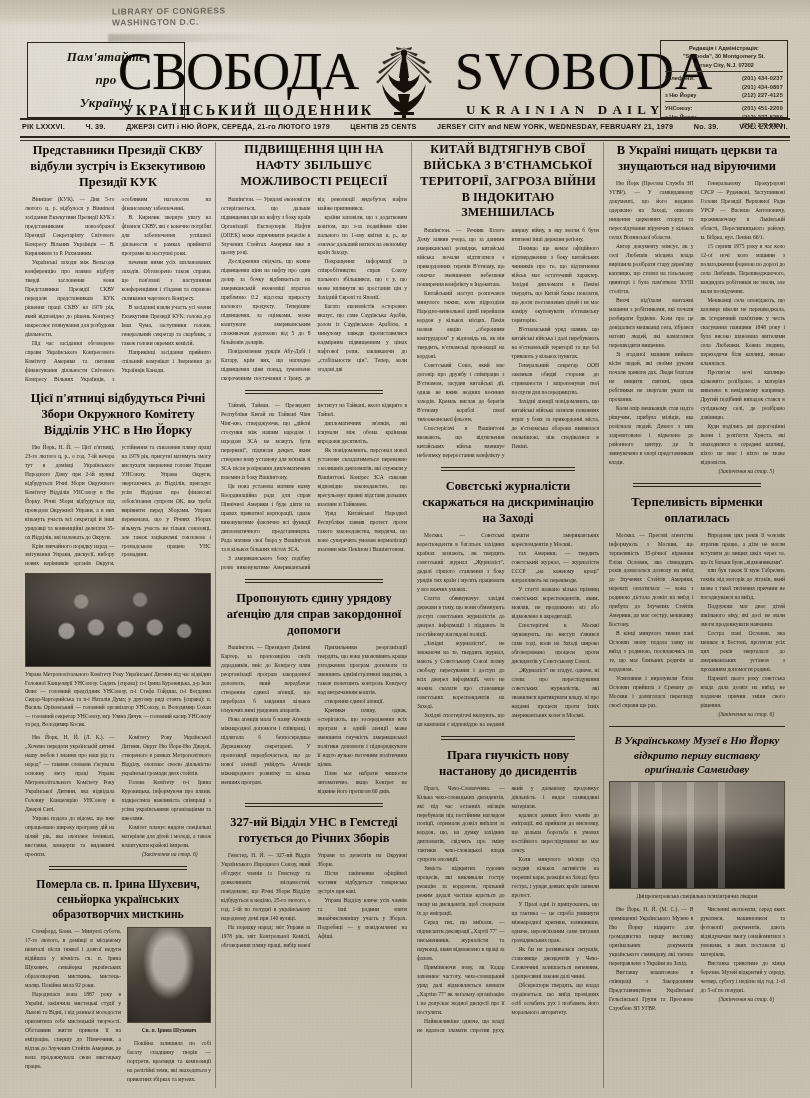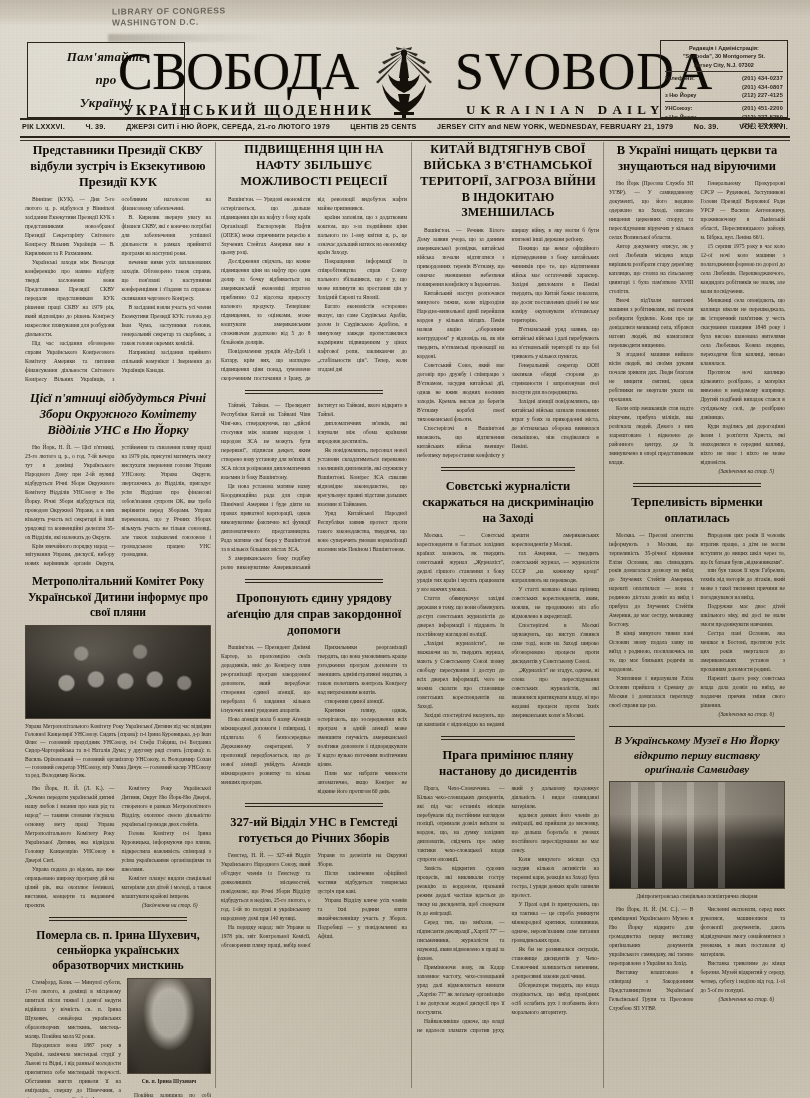--- a/index.html
+++ b/index.html
@@ -285,27 +285,26 @@
       <div class="body2">
         <p>Вінніпег (КУК). — Дня 5-го лютого ц. р. відбулося у Вінніпезі засідання Екзекутиви Президії КУК з представниками новообраної Президії Секретаріяту Світового Конґресу Вільних Українців — В. Кириликом та Р. Рахманним.</p>
         <p>Українські заходи між Вельгоди конференцію про наявно відбулу тверді заслонення вони Представники Президії СКВУ передали представникам КУК рішення праці СКВУ на 1979 рік, який відповідно до рішень Конґресу накреслює плянування для розбудови діяльности.</p>
         <p>Під час засідання обговорено справи Українського Конґресового Комітету Америки та питання фінансування діяльности Світового Конґресу Вільних Українців, з особливим наголосом на фінансовому забезпеченні.</p>
         <p>В. Кирилик звернув увагу на фінанси СКВУ, які є конечно потрібні для забезпечення успішної діяльности в рамках прийнятої програми на наступні роки.</p>
         <p>печення ними усіх запланованих заходів. Обговорено також справи, що пов'язані з наступними конференціями і з'їздами та справою скликання чергового Конґресу.</p>
         <p>В засіданні взяли участь усі члени Екзекутиви Президії КУК: голова д-р Іван Чума, заступники голови, генеральний секретар та скарбник, а також голови окремих комісій.</p>
         <p>Наприкінці засідання прийнято спільний комунікат і Звернення до Українців Канади.</p>
       </div>
 
-      <h1 class="hl hl-a" style="margin-top:6px;font-style:italic;">Цієї п'ятниці відбудуться Річні Збори Окружного Комітету Відділів УНС в Ню Йорку</h1>
+      <h1 class="hl hl-a" style="margin-top:6px;">Цієї п'ятниці відбудуться Річні Збори Окружного Комітету Відділів УНС в Ню Йорку</h1>
       <div class="body2">
         <p>Ню Йорк, Н. Й. — Цієї п'ятниці, 23-го лютого ц. р., о год. 7-ій вечора тут в домівці Українського Народного Дому при 2-ій вулиці відбудуться Річні Збори Окружного Комітету Відділів УНСоюзу в Ню Йорку. Річні Збори відбудуться під проводом Окружної Управи, а в них візьмуть участь всі секретарі й інші урядовці та конвенційні делеґати 35-ох Відділів, які належать до Округи.</p>
         <p>Крім звичайного порядку нарад — звітування Управи, дискусії, вибору нових керівників органів Округи, устійнення та схвалення пляну праці на 1979 рік, присутні матимуть змогу вислухати звернення голови Управи УНСоюзу. Управа Округи, звертаючись до Відділів, пригадує усім Відділам про фінансові зобов'язання супроти ОК, яке треба вирівняти перед Зборами. Управа переконана, що у Річних Зборах візьмуть участь не тільки союзовці, але також зацікавлені союзовою і громадською працею УНС громадяни.</p>
       </div>
 
-      <h1 class="hl hl-b" style="margin-top:6px;">Метрополітальний Комітет Року Української Дитини інформує про свої пляни</h1>
       <div class="photo ph-figs" style="height:94px;margin:4px 0 0;"></div>
       <div class="caption cap-left">Управа Метрополітального Комітету Року Української Дитини під час відвідин Головної Канцелярії УНСоюзу. Сидять (справа): п-і Ірина Куровицька, д-р Іван Флис — головний предсідник УНСоюзу, п-і Стефа Гойдиш, п-і Богданна Сидор-Чарторийська та п-і Наталія Дума; у другому ряді стоять (справа): п. Василь Оріховський — головний організатор УНСоюзу, п. Володимир Сохан — головний секретар УНСоюзу, мґр Уляна Дячук — головний касир УНСоюзу та ред. Володимир Косик.</div>
       <div class="body2">
         <p>Ню Йорк, Н. Й. (Л. К.). — „Хочемо передати українській дитині нашу любов і знання про наш рід та народ" — такими словами з'ясувала основну мету праці Управа Метрополітального Комітету Року Української Дитини, яка відвідала Головну Канцелярію УНСоюзу в Джерзі Ситі.</p>
         <p>Управа подала до відома, що вже опрацьовано широку програму дій на цілий рік, яка охоплює festивалі, виставки, концерти та видавничі проєкти.</p>
         <p>Комітету Року Української Дитини, Округ Ню Йорк-Ню Джерзі, створеного в рамках Метрополітного Відділу, охоплює своєю діяльністю українські громади двох стейтів.</p>
         <p>Голова Комітету п-і Ірина Куровицька, інформуючи про пляни, підкреслила важливість співпраці з усіма українськими організаціями та школами.</p>
         <p>Комітет планує видати спеціяльні матеріяли для дітей і молоді, а також влаштувати крайові імпрези.</p>
         <p class="cont">(Закінчення на стор. 6)</p>
       </div>
@@ -396,21 +395,21 @@
         <p>Стаття обвинувачує західні держави в тому, що вони обмежують доступ совєтських журналістів до джерел інформації і піддають їх постійному наглядові поліції.</p>
         <p>„Західні журналісти", не зважаючи на те, твердить журнал, мають у Совєтському Союзі повну свободу пересування і доступ до всіх джерел інформації, чого не можна сказати про становище совєтських кореспондентів на Заході.</p>
         <p>Західні спостерігачі вказують, що ця кампанія є відповіддю на недавні арешти американських кореспондентів у Москві.</p>
         <p>тах Америки, — твердить совєтський журнал, — журналісти СССР „на кожному кроці" натрапляють на перешкоди.</p>
         <p>У статті названо кілька прізвищ совєтських кореспондентів, яким, мовляв, не продовжено віз або відмовлено в акредитації.</p>
         <p>Спостерігачі в Москві зауважують, що виступ з'явився саме тоді, коли на Заході широко обговорювано процеси проти дисидентів у Совєтському Союзі.</p>
         <p>„Журналіст" не згадує, одначе, ні слова про переслідування совєтських журналістів, які зважилися критикувати владу, ні про недавні процеси проти їхніх американських колеґ в Москві.</p>
       </div>
 
       <div class="dblrule"></div>
-      <h1 class="hl hl-a">Прага примінює пляну настанову до дисидентів</h1>
+      <h1 class="hl hl-a">Прага гнучкість нову настанову до дисидентів</h1>
       <div class="body2">
         <p>Прага, Чехо-Словаччина. — Кілька чехо-словацьких дисидентів, які під час останніх місяців перебували під постійним наглядом поліції, отримали дозвіл виїхати за кордон, що, на думку західних дипломатів, свідчить про зміну тактики чехо-словацької влади супроти опозиції.</p>
         <p>Замість відкритих судових процесів, які викликали гостру реакцію за кордоном, празький режим дедалі частіше вдається до тиску на дисидентів, щоб спонукати їх до еміграції.</p>
         <p>Серед тих, що виїхали, — підписанти деклярації „Хартії 77" — письменники, журналісти та науковці, яким відмовлено в праці за фахом.</p>
         <p>Примінюючи нову, як Кадар заповнює частоту, чехо-словацький уряд далі відмовляється визнати „Хартію 77" як леґальну організацію і не допускає жодної дискусії про її постуляти.</p>
         <p>Найважливіше одначе, що владі не вдалося зламати спротив руху, який у дальшому продовжує діяльність і видає самвидавні матеріяли.</p>
         <p>вдалися деяких його членів до еміґрації, які прийшли до висновку, що дальша боротьба в умовах постійного переслідування не має сенсу.</p>
         <p>Коли минулого місяця суд засудив кількох активістів на тюремні кари, реакція на Заході була гостра, і уряди деяких країн заявили протест.</p>
         <p>У Празі одні із припускають, що ця тактика — це спроба уникнути міжнародної критики, залишивши, одначе, нерозв'язаним саме питання громадянських прав.</p>
         <p>Як би не розвивалася ситуація, становище дисидентів у Чехо-Словаччині залишається непевним, а репресивні закони далі чинні.</p>

